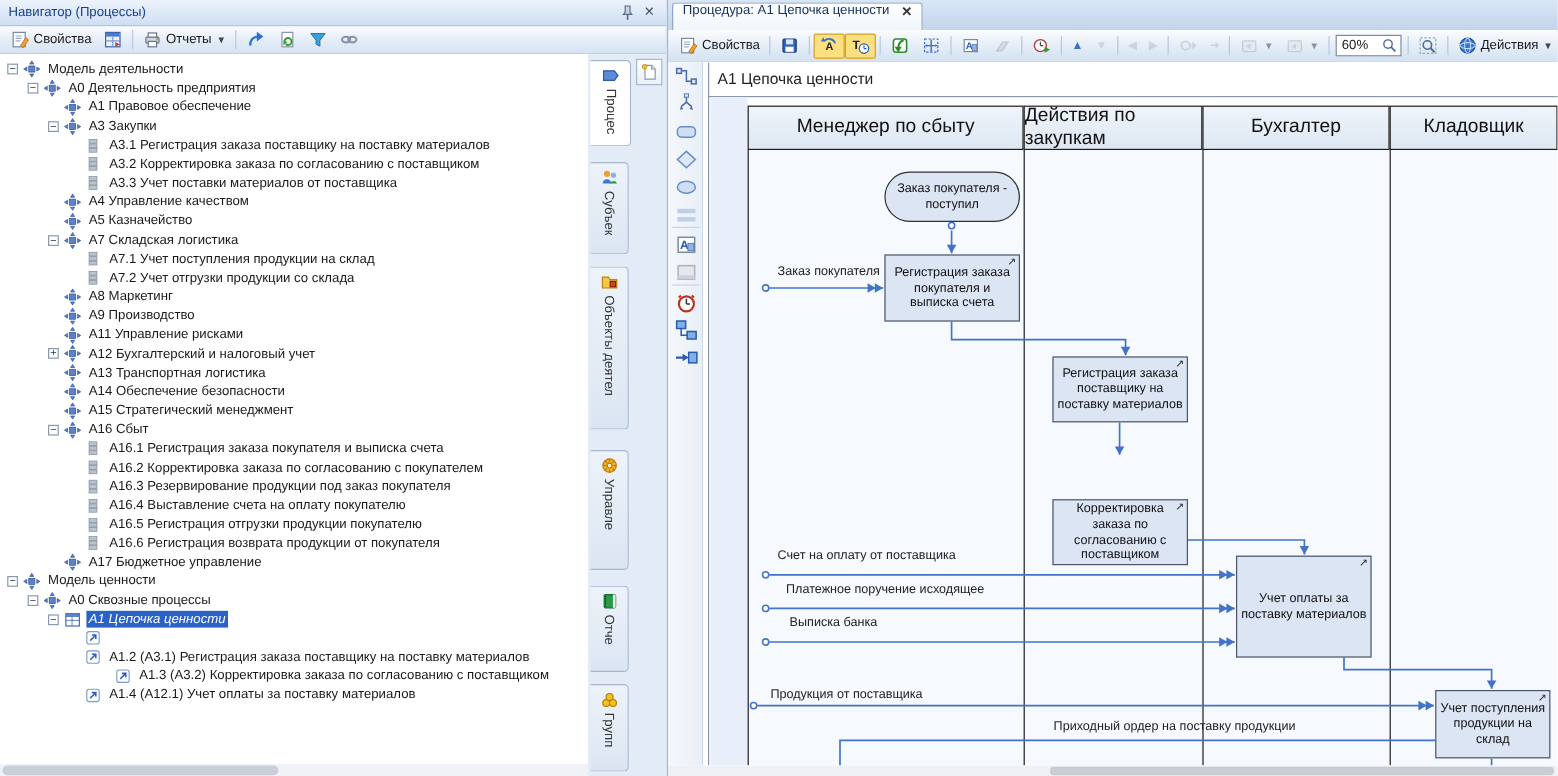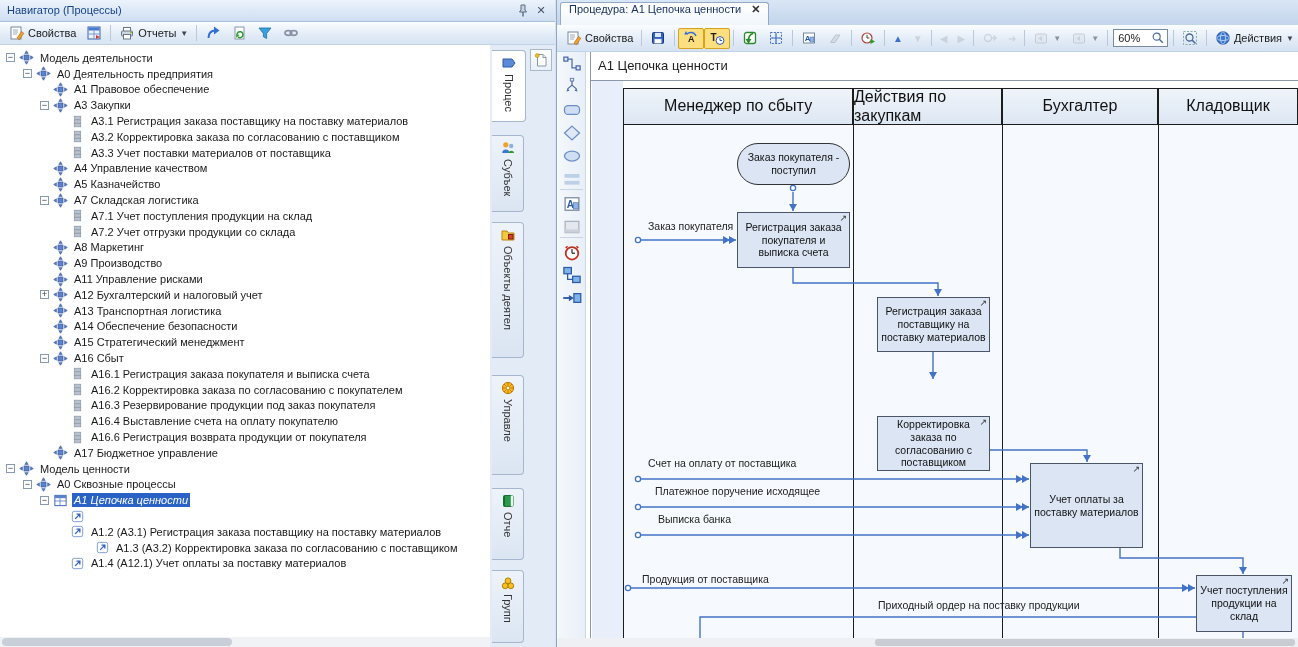--- a/index.html
+++ b/index.html
@@ -450,20 +450,31 @@
           </div>
           <div class="trow" style="padding-left: 57px;">
             <span class="texp-sp"></span>
             <span class="ticon"><svg width="100%" height="100%" viewBox="0 0 16 16">
                 <g fill="#b9c2cf" stroke="#7e8a9a" stroke-width="0.6">
                   <rect x="4.5" y="2.3" width="7" height="3.4"></rect>
                   <rect x="4.5" y="6.3" width="7" height="3.4"></rect>
                   <rect x="4.5" y="10.3" width="7" height="3.4"></rect>
                 </g>
               </svg></span>
+            <span class="tlabel">А16.5 Регистрация отгрузки продукции покупателю</span>
+          </div>
+          <div class="trow" style="padding-left: 57px;">
+            <span class="texp-sp"></span>
+            <span class="ticon"><svg width="100%" height="100%" viewBox="0 0 16 16">
+                <g fill="#b9c2cf" stroke="#7e8a9a" stroke-width="0.6">
+                  <rect x="4.5" y="2.3" width="7" height="3.4"></rect>
+                  <rect x="4.5" y="6.3" width="7" height="3.4"></rect>
+                  <rect x="4.5" y="10.3" width="7" height="3.4"></rect>
+                </g>
+              </svg></span>
             <span class="tlabel">А16.6 Регистрация возврата продукции от покупателя</span>
           </div>
           <div class="trow" style="padding-left: 40px;">
             <span class="texp-sp"></span>
             <span class="ticon"><svg width="100%" height="100%" viewBox="0 0 16 16">
                 <g fill="#5b82c8" stroke="#2c4f92" stroke-width="0.6">
                   <rect x="5.3" y="5.3" width="5.4" height="5.4"></rect>
                   <path d="M8 0.8 L9.8 3.6 H6.2 Z"></path>
                   <path d="M8 15.2 L6.2 12.4 H9.8 Z"></path>
                   <path d="M0.8 8 L3.6 6.2 V9.8 Z"></path>

